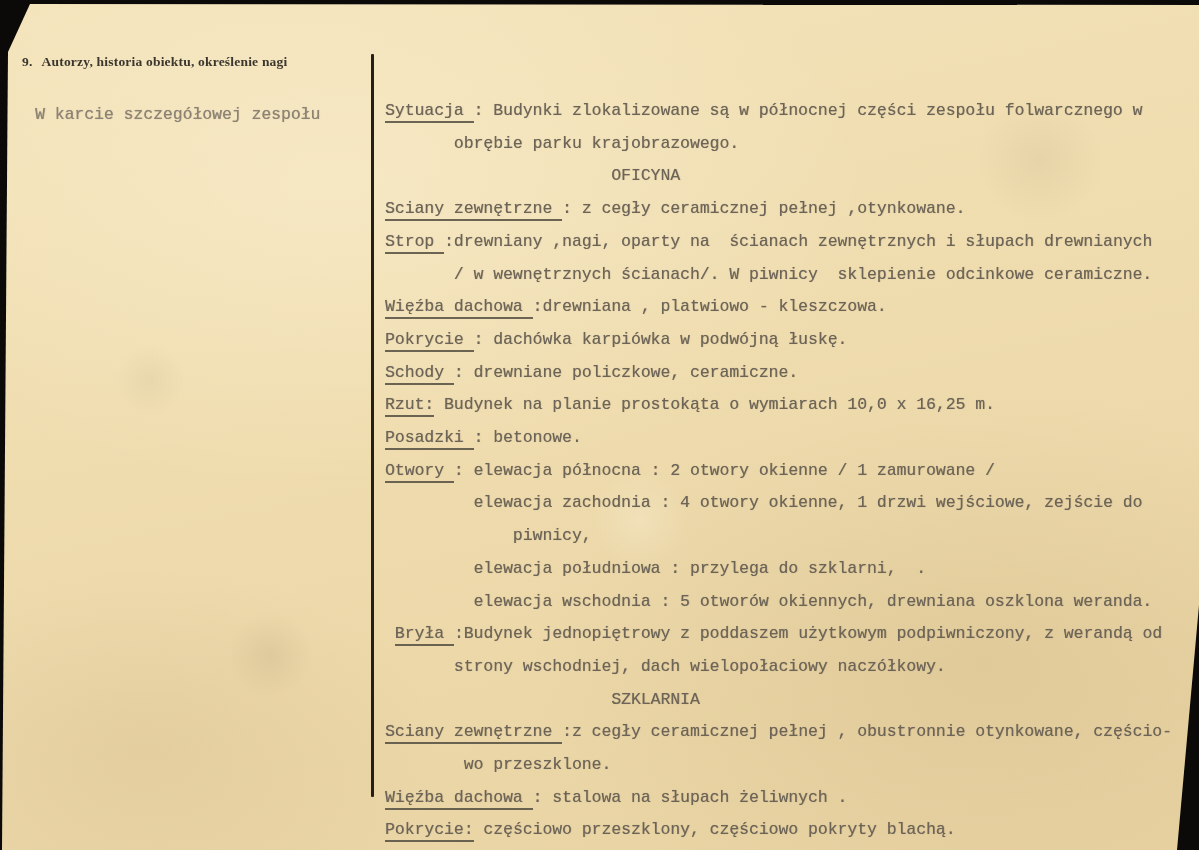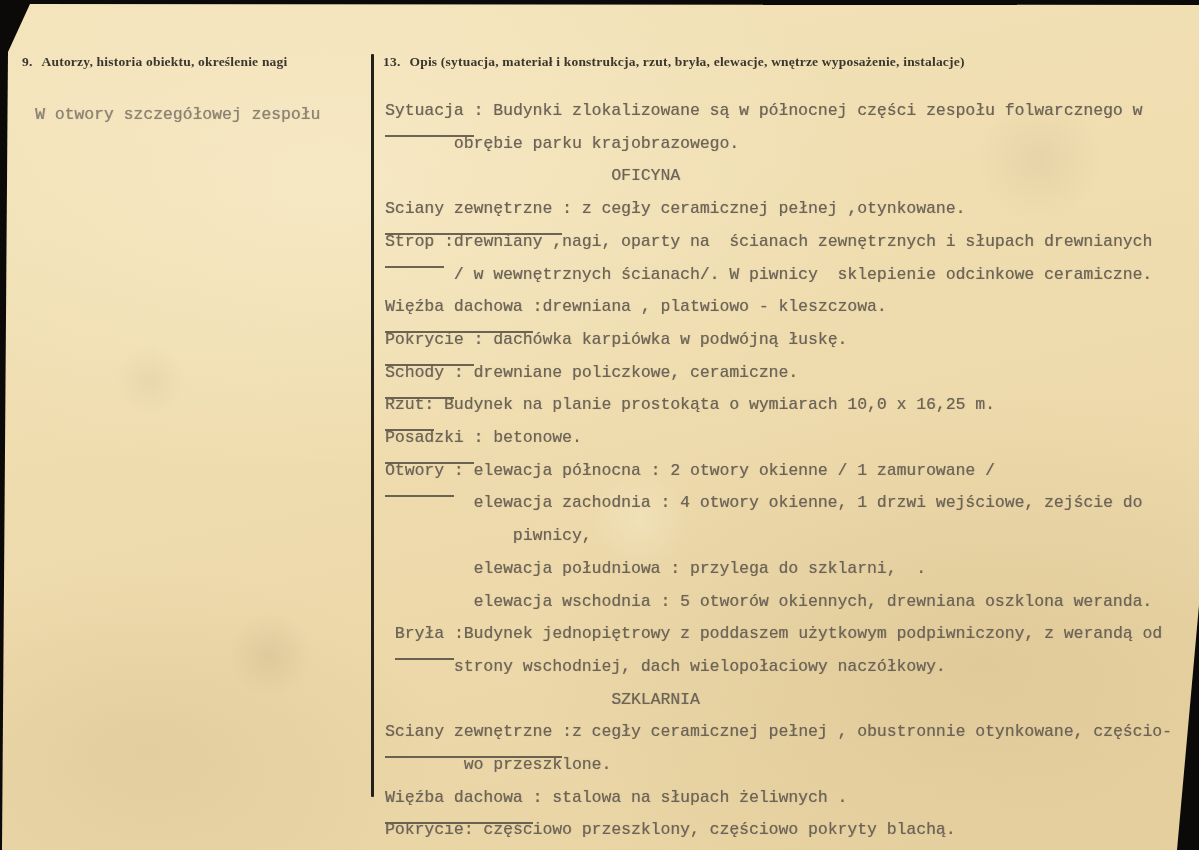--- a/index.html
+++ b/index.html
@@ -55,35 +55,32 @@
     font-size:16.4px; line-height:35.5px;
     color:#8c8375;
   }
   .col13 {
     left:385px; top:95px;
     font-size:16.4px; line-height:32.7px;
     color:#6c6457;
   }
   .u {
     border-bottom:2px solid rgba(84,77,65,0.85);
-    padding-bottom:15px;
+    padding-bottom:1px;
   }
 </style>
 </head>
 <body>
 
 <div class="paper">
 
   <div class="form-header hdr12">
     <span class="num">9.</span><span>Autorzy, historia obiektu, określenie nagi</span>
   </div>
 
-  <div class="form-header hdr13">
-    <span class="num">13.</span><span>Opis (sytuacja, materiał i konstrukcja, rzut, bryła, elewacje, wnętrze wyposażenie, instalacje)</span>
-  </div>
 
   <div class="divider"></div>
 
-  <div class="tw col12" id="col12"><div><span>W otwory szczegółowej zespołu</span></div></div>
+  <div class="tw col12" id="col12"><div><span>W karcie szczegółowej zespołu</span></div></div>
 
   <div class="tw col13" id="col13"><div><span class="u">Sytuacja </span><span>: Budynki zlokalizowane są w północnej części zespołu folwarcznego w</span></div><div><span>       obrębie parku krajobrazowego.</span></div><div><span>                       OFICYNA</span></div><div><span class="u">Sciany zewnętrzne </span><span>: z cegły ceramicznej pełnej ,otynkowane.</span></div><div><span class="u">Strop </span><span>:drewniany ,nagi, oparty na  ścianach zewnętrznych i słupach drewnianych</span></div><div><span>       / w wewnętrznych ścianach/. W piwnicy  sklepienie odcinkowe ceramiczne.</span></div><div><span class="u">Więźba dachowa </span><span>:drewniana , platwiowo - kleszczowa.</span></div><div><span class="u">Pokrycie </span><span>: dachówka karpiówka w podwójną łuskę.</span></div><div><span class="u">Schody </span><span>: drewniane policzkowe, ceramiczne.</span></div><div><span class="u">Rzut:</span><span> Budynek na planie prostokąta o wymiarach 10,0 x 16,25 m.</span></div><div><span class="u">Posadzki </span><span>: betonowe.</span></div><div><span class="u">Otwory </span><span>: elewacja północna : 2 otwory okienne / 1 zamurowane /</span></div><div><span>         elewacja zachodnia : 4 otwory okienne, 1 drzwi wejściowe, zejście do</span></div><div><span>             piwnicy,</span></div><div><span>         elewacja południowa : przylega do szklarni,  .</span></div><div><span>         elewacja wschodnia : 5 otworów okiennych, drewniana oszklona weranda.</span></div><div><span> </span><span class="u">Bryła </span><span>:Budynek jednopiętrowy z poddaszem użytkowym podpiwniczony, z werandą od</span></div><div><span>       strony wschodniej, dach wielopołaciowy naczółkowy.</span></div><div><span>                       SZKLARNIA</span></div><div><span class="u">Sciany zewnętrzne </span><span>:z cegły ceramicznej pełnej , obustronnie otynkowane, częścio-</span></div><div><span>        wo przeszklone.</span></div><div><span class="u">Więźba dachowa </span><span>: stalowa na słupach żeliwnych .</span></div><div><span class="u">Pokrycie:</span><span> częściowo przeszklony, częściowo pokryty blachą.</span></div></div>
 
 </div>
 
 </body></html>

